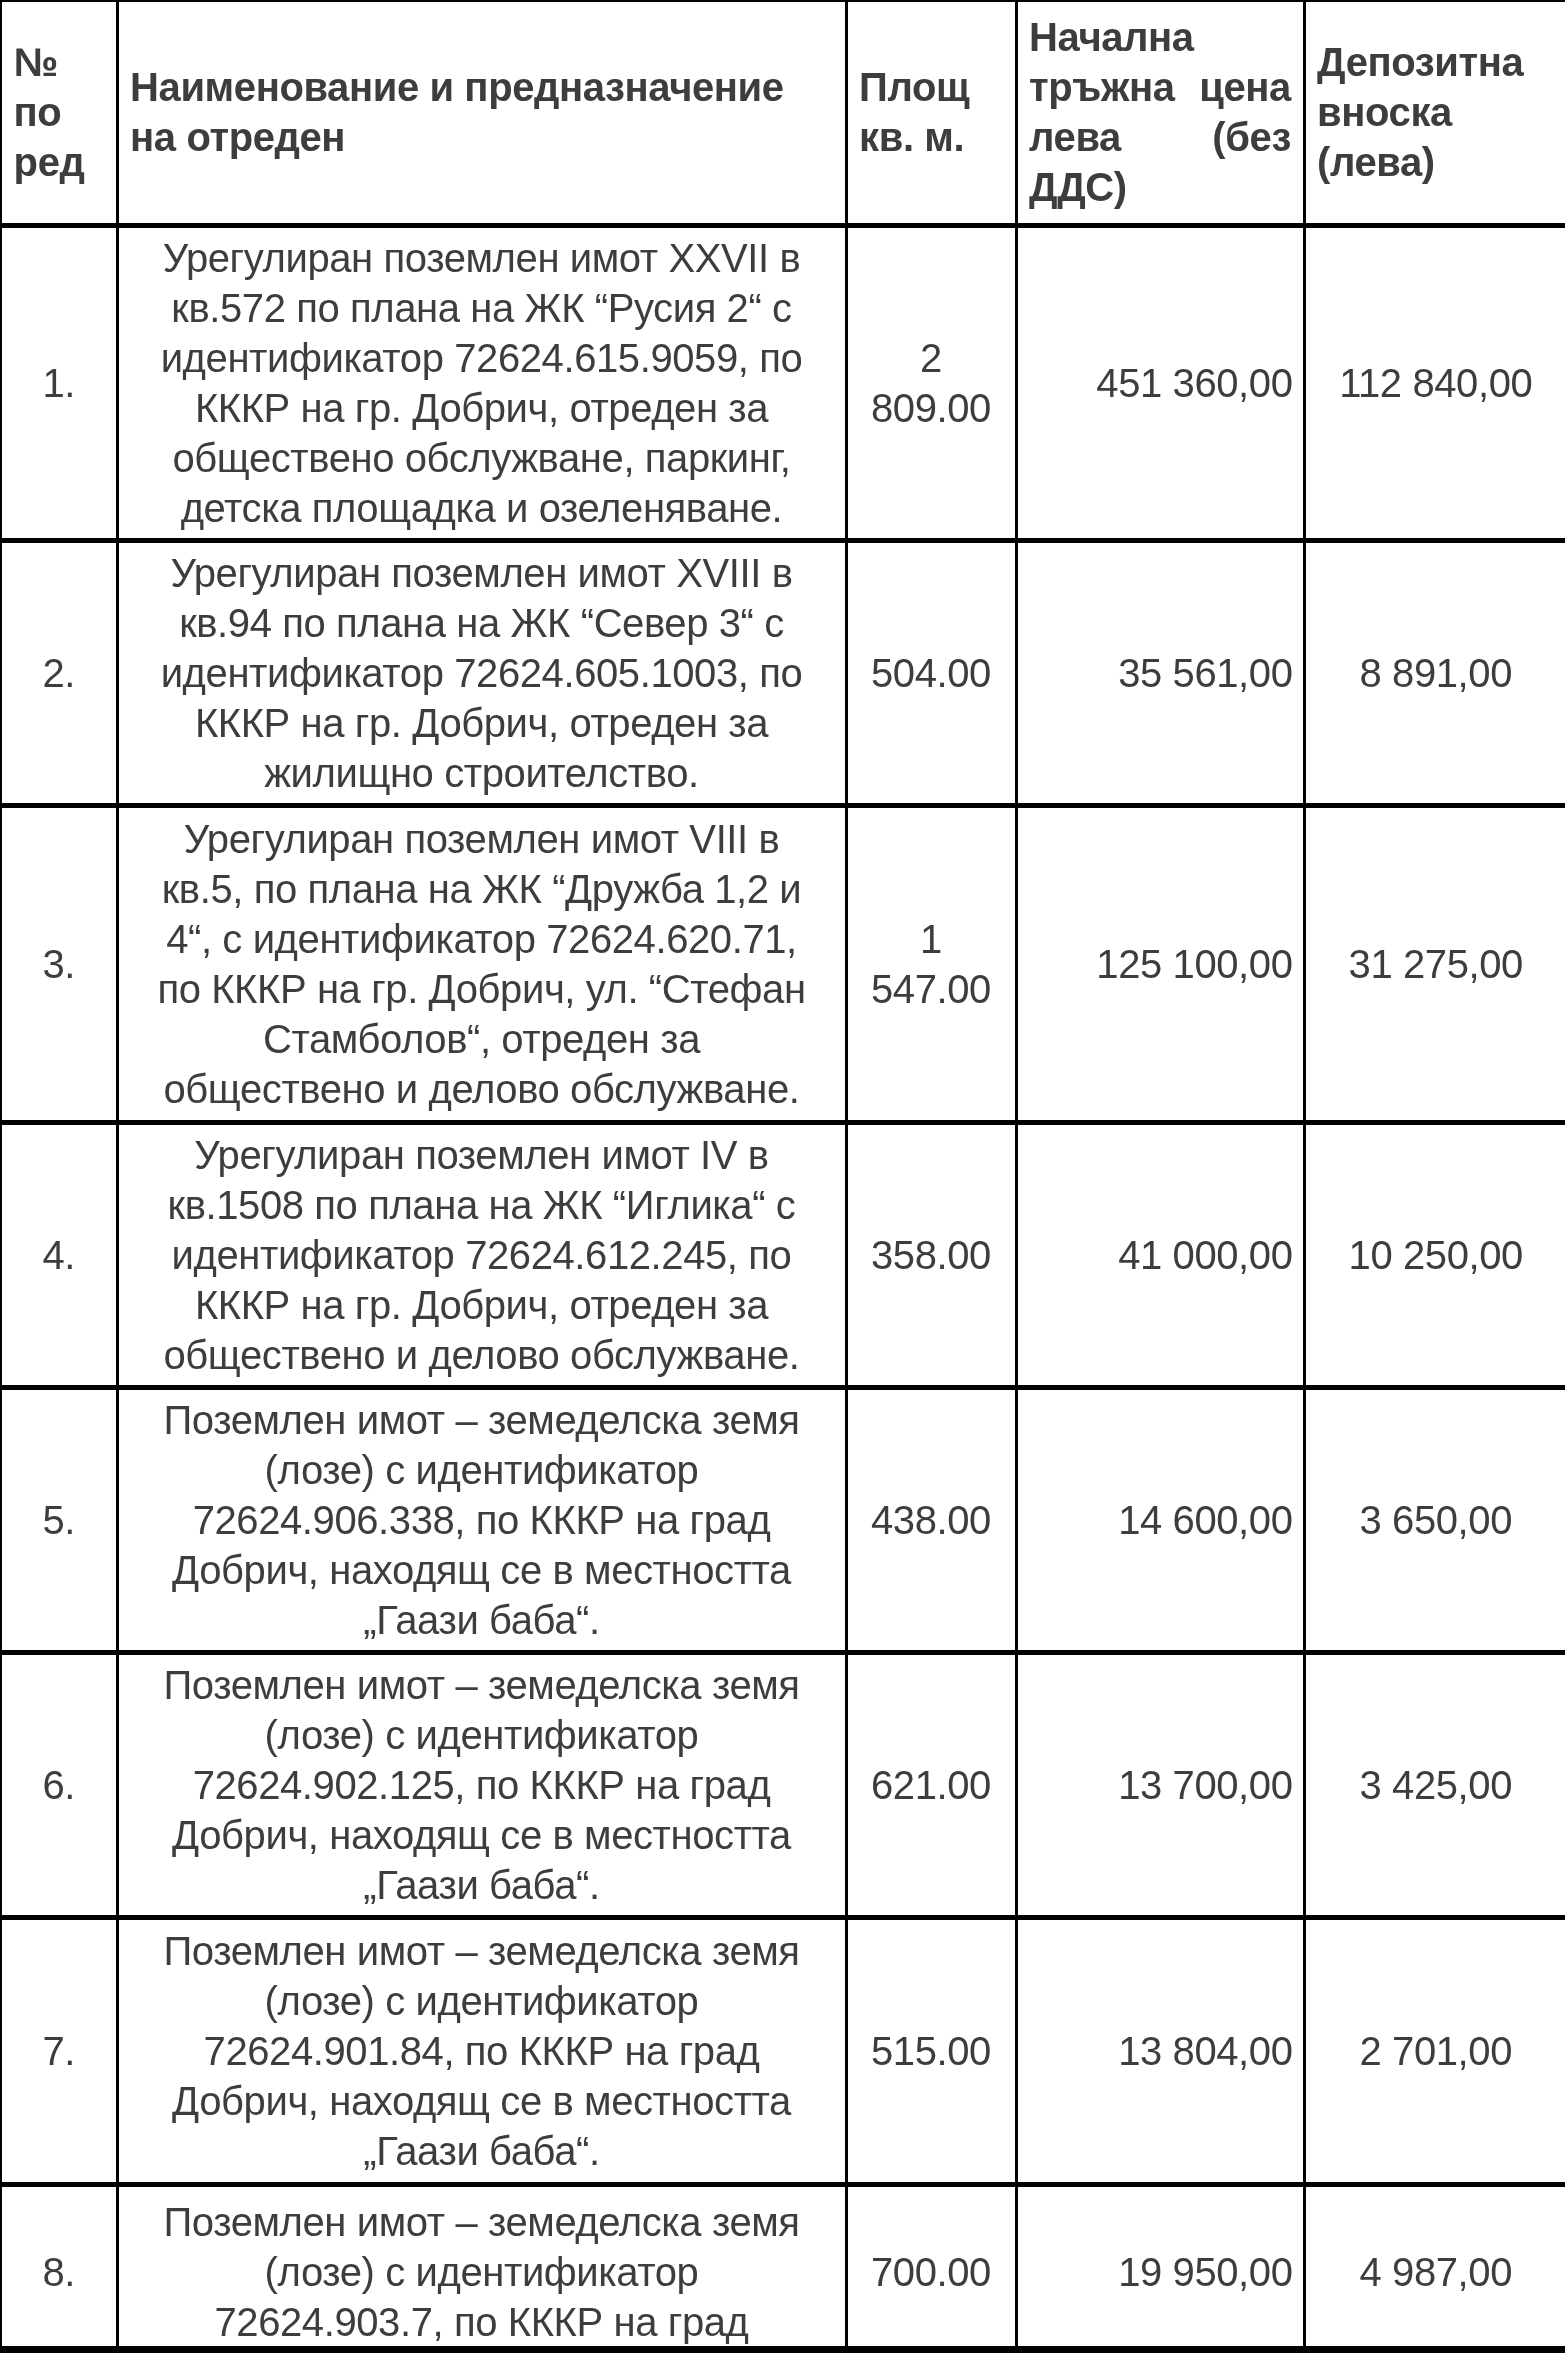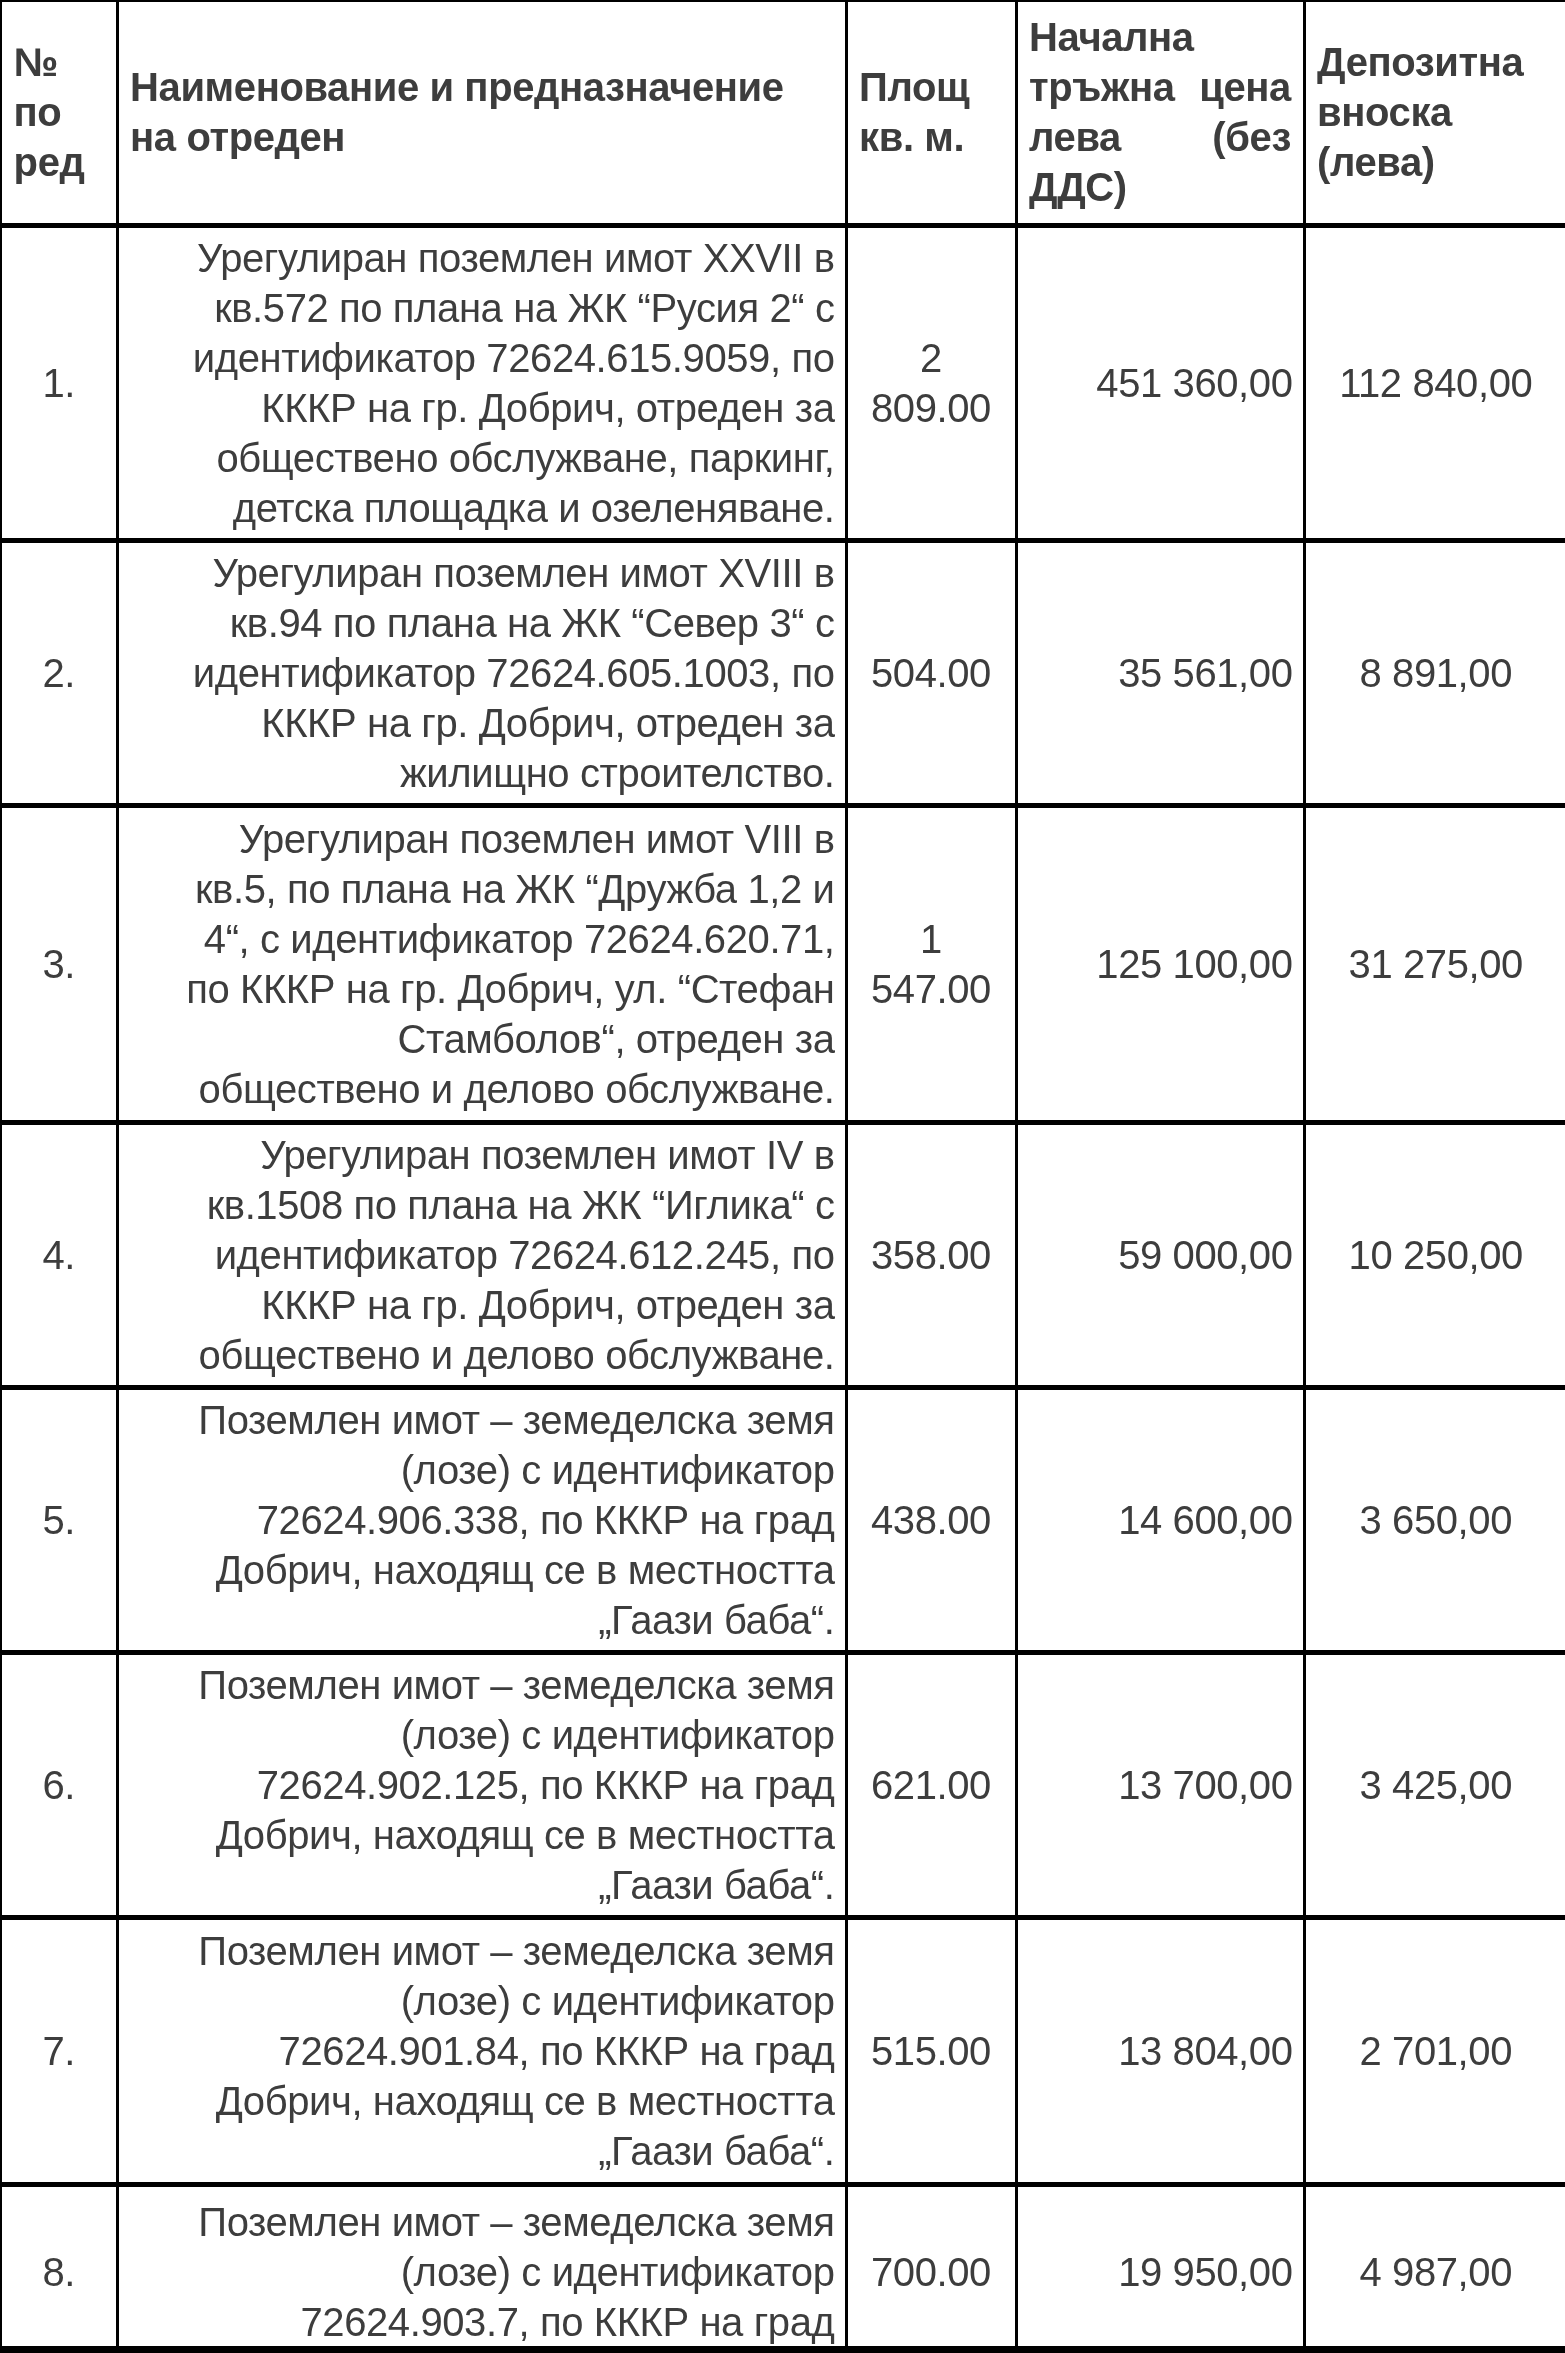--- a/index.html
+++ b/index.html
@@ -49,21 +49,21 @@
   table.props th:first-child,
   table.props td:first-child { border-left-width: 2.5px; }
   table.props th:last-child,
   table.props td:last-child { border-right-width: 2.5px; }
 
   th.h-just {
     text-align: justify;
     text-align-last: justify;
   }
   td.c-num   { text-align: center; }
-  td.c-name  { text-align: right; padding: 5px 15px 5px 13.3px; margin-left: 36px; }
+  td.c-name  { text-align: center; padding: 5px 15px 5px 13.3px; margin-left: 36px; }
   td.c-area  { text-align: center; }
   td.c-price { text-align: right; }
   td.c-dep   { text-align: center; }
 
   .bottom-edge {
     position: absolute;
     left: 0;
     bottom: 0;
     width: 1565px;
     height: 8.3px;
@@ -139,21 +139,21 @@
         <td class="c-dep">31 275,00</td>
       </tr>
       <tr style="height:265px">
         <td class="c-num">4.</td>
         <td class="c-name">Урегулиран поземлен имот IV в
 кв.1508 по плана на ЖК “Иглика“ с
 идентификатор 72624.612.245, по
 КККР на гр. Добрич, отреден за
 обществено и делово обслужване.</td>
         <td class="c-area">358.00</td>
-        <td class="c-price">59 000,00</td>
+        <td class="c-price">41 000,00</td>
         <td class="c-dep">10 250,00</td>
       </tr>
       <tr style="height:265px">
         <td class="c-num">5.</td>
         <td class="c-name">Поземлен имот – земеделска земя
 (лозе) с идентификатор
 72624.906.338, по КККР на град
 Добрич, находящ се в местността
 „Гаази баба“.</td>
         <td class="c-area">438.00</td>

